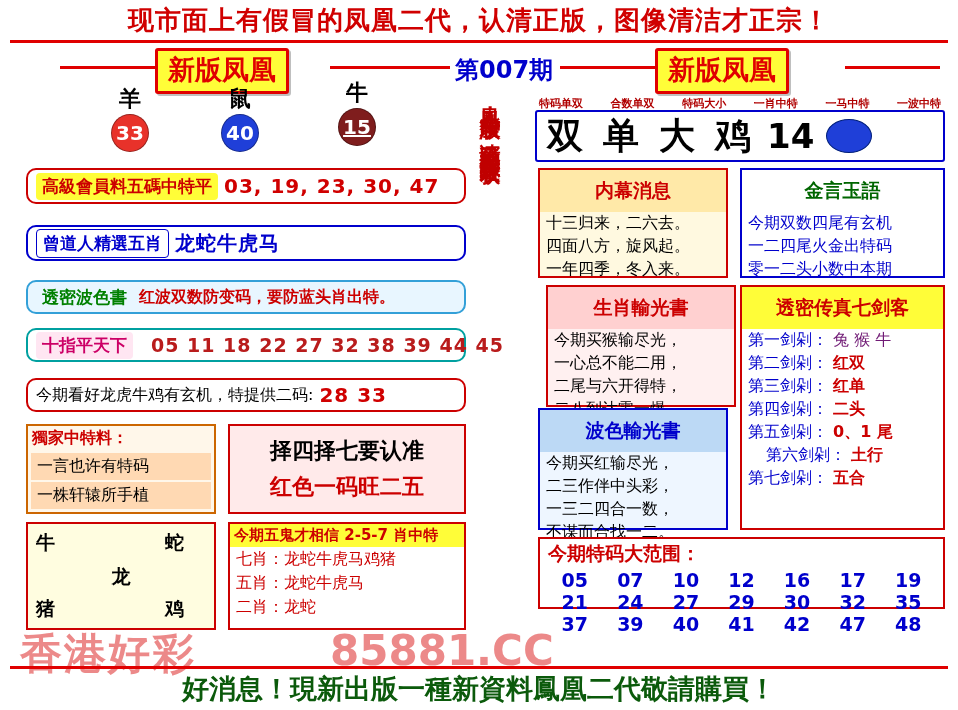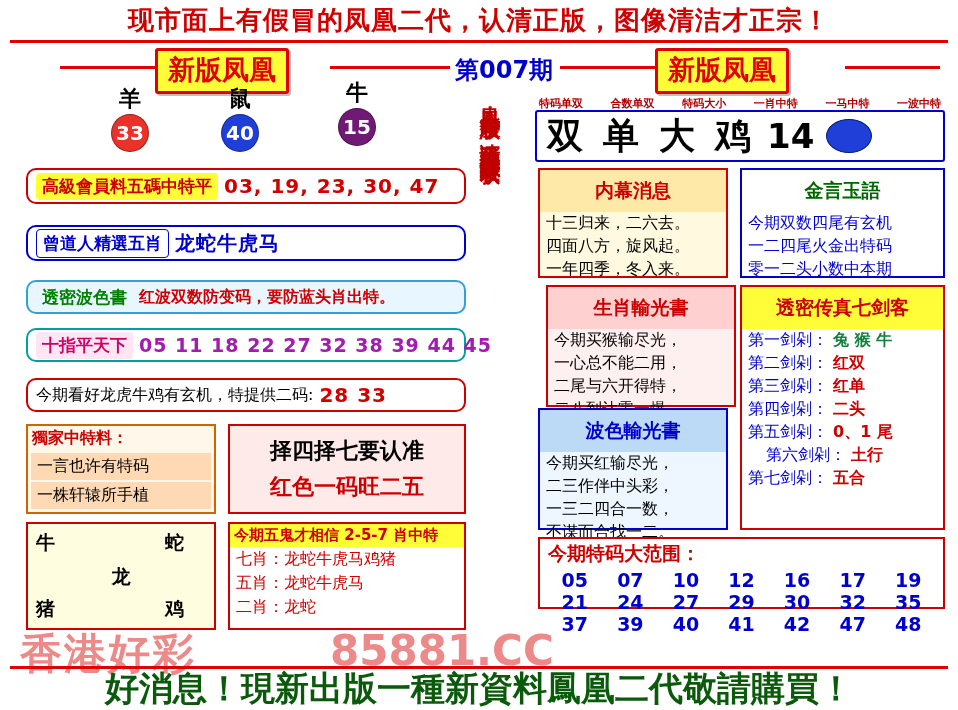--- a/index.html
+++ b/index.html
@@ -60,21 +60,21 @@
   .zodiac .zname { font-size:22px; font-weight:bold; color:#000; line-height:22px; }
   .ball {
     width:38px; height:38px; border-radius:50%;
     margin:4px auto 0 auto;
     color:#fff; font-size:20px; font-weight:bold;
     display:flex; align-items:center; justify-content:center;
     border:1px solid rgba(0,0,0,.35);
   }
   .ball.red { background:#e8322a; }
   .ball.blue { background:#1f3fd8; }
-  .ball.green { background:#701a75; }
+  .ball.green { background:#7f1d1d;text-decoration:underline; }
 
   
   .lbox {
     position:absolute;
     border:2px solid #cc0000;
     border-radius:10px;
     background:#ffffff;
     display:flex; align-items:center;
     padding:0 8px;
     white-space:nowrap;
@@ -130,21 +130,21 @@
     position:absolute; left:535px; top:96px; width:410px;
     display:flex; justify-content:space-between;
     font-size:11px; color:#b00000; font-weight:bold;
     padding:0 4px;
   }
 
   
   .bottom-banner {
     position:absolute; left:0; top:668px; width:958px; height:42px;
     display:flex; align-items:center; justify-content:center;
-    font-size:34px; font-weight:bold; color:#0b5a0b;
+    font-size:27px; font-weight:bold; color:#0b5a0b;
     white-space:nowrap;
   }
   .watermark {
     position:absolute; left:20px; top:626px;
     font-size:42px; font-weight:bold;
     color:rgba(220,40,40,.55);
     white-space:nowrap;
     letter-spacing:2px;
   }
   .watermark2 {
@@ -216,21 +216,21 @@
     <span class="nums" style="color:#0000cc;">龙蛇牛虎马</span>
   </div>
 
   <div class="lbox" style="left:26px; top:280px; width:440px; height:34px; border-color:#33a0d8; background:#e8f6ff;">
     <span class="tag" style="background:#e8f6ff; color:#008000;">透密波色書</span>
     <span style="font-size:16px; color:#cc0000; font-weight:bold;">红波双数防变码，要防蓝头肖出特。</span>
   </div>
 
   <div class="lbox" style="left:26px; top:328px; width:440px; height:34px; border-color:#00a0a0;">
     <span class="tag" style="background:#ffe6f2; color:#cc0066;">十指平天下</span>
-    <span class="nums" style="color:#a21caf; font-size:19px;">05 11 18 22 27 32 38 39 44 45</span>
+    <span class="nums" style="color:#b91c1c; font-size:19px;margin-left:12px;">05 11 18 22 27 32 38 39 44 45</span>
   </div>
 
   <div class="lbox" style="left:26px; top:378px; width:440px; height:34px; border-color:#cc0000;">
     <span style="font-size:16px; color:#000;">今期看好龙虎牛鸡有玄机，特提供二码:</span>
     <span class="nums" style="margin-left:6px;">28 33</span>
   </div>
 
   <div style="position:absolute; left:26px; top:424px; width:190px; height:90px; border:2px solid #cc6600; background:#fff7ea;">
     <div style="font-size:16px; font-weight:bold; color:#cc0000; padding:2px 4px;">獨家中特料：</div>
     <div style="background:#ffd9b3; font-size:16px; padding:3px 6px; margin:2px 3px;">一言也许有特码</div>
@@ -290,21 +290,21 @@
     <div class="panel-line">今期买红输尽光，</div>
     <div class="panel-line">二三作伴中头彩，</div>
     <div class="panel-line">一三二四合一数，</div>
     <div class="panel-line">不谋而合找一二。</div>
   </div>
 
   <div class="panel" style="left:740px; top:285px; width:205px; height:245px; background:#fff;">
     <div class="panel-title" style="color:#cc0000; background:#fffd38;">透密传真七剑客</div>
     <div class="panel-line">
       <span style="color:#0000cc;">第一剑剁：</span>
-      <span style="color:#15803d; font-weight:bold;">兔 猴 牛</span>
+      <span style="color:#701a75; font-weight:normal;">兔 猴 牛</span>
     </div>
     <div class="panel-line">
       <span style="color:#0000cc;">第二剑剁：</span>
       <span style="color:#cc0000; font-weight:bold;">红双</span>
     </div>
     <div class="panel-line">
       <span style="color:#0000cc;">第三剑剁：</span>
       <span style="color:#cc0000; font-weight:bold;">红单</span>
     </div>
     <div class="panel-line">

